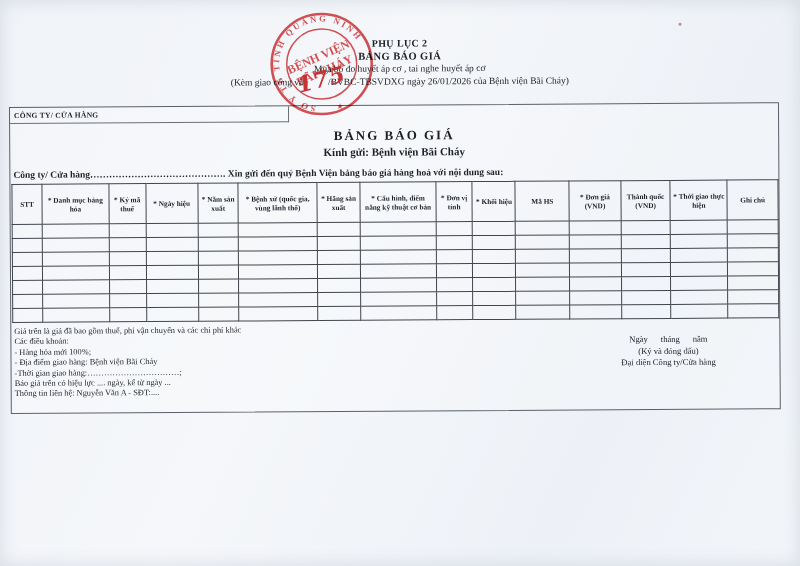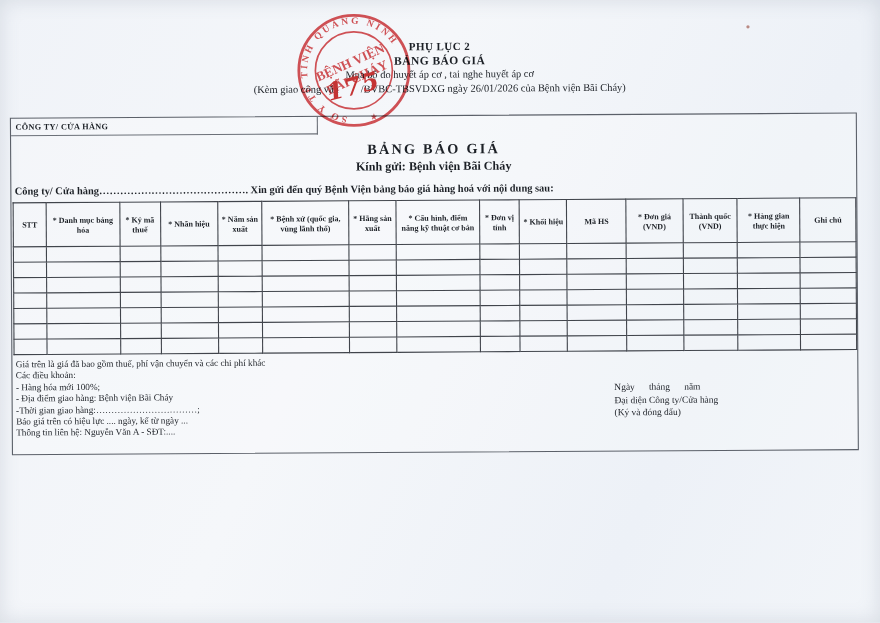--- a/index.html
+++ b/index.html
@@ -54,22 +54,22 @@
   .quote th, .quote td { border:1px solid #41454c; }
   .quote th {
     height:40px; padding:1px 2px; vertical-align:middle; text-align:center;
     font-size:7.3px; font-weight:bold; line-height:9px;
   }
   .quote td { height:14px; }
 
   
   .terms { margin:4px 0 0 3px; font-size:8.4px; line-height:10.4px; }
   .signature {
-    position:absolute; left:547px; top:242px; width:220px;
-    text-align:left; font-size:8.6px; line-height:11.5px;
+    position:absolute; left:547px; top:230px; width:220px;
+    text-align:center; font-size:8.6px; line-height:11.5px;
   }
   .sig-date { white-space:pre; }
 </style>
 </head>
 <body>
 
 <div class="page">
   <div class="doc">
 
     <div class="doc-header">
@@ -118,31 +118,31 @@
             <col style="width: 6.7%;">
             <col style="width: 6.5%;">
             <col style="width: 7.4%;">
             <col style="width: 6.6%;">
           </colgroup>
         <thead>
             <tr id="quote-head-row">
               <th>STT</th>
               <th>* Danh mục bảng hóa</th>
               <th>* Ký mã thuế</th>
-              <th>* Nhãn hiệu</th>
+              <th>* Ngày hiệu</th>
               <th>* Năm sản xuất</th>
               <th>* Bệnh xứ (quốc gia, vùng lãnh thổ)</th>
               <th>* Hãng sản xuất</th>
               <th>* Cấu hình, điểm năng kỹ thuật cơ bản</th>
               <th>* Đơn vị tính</th>
               <th>* Khối hiệu</th>
               <th>Mã HS</th>
               <th>* Đơn giá (VND)</th>
               <th>Thành quốc (VND)</th>
-              <th>* Hàng gian thực hiện</th>
+              <th>* Thời giao thực hiện</th>
               <th>Ghi chú</th>
             </tr>
           </thead>
         <tbody id="quote-body">
             <tr>
               <td></td>
               <td></td>
               <td></td>
               <td></td>
               <td></td>
@@ -267,19 +267,19 @@
           <div>Các điều khoản:</div>
           <div>- Hàng hóa mới 100%;</div>
           <div>- Địa điểm giao hàng: Bệnh viện Bãi Cháy</div>
           <div>-Thời gian giao hàng:……………………………;</div>
           <div>Báo giá trên có hiệu lực .... ngày, kể từ ngày ...</div>
           <div>Thông tin liên hệ: Nguyễn Văn A - SĐT:....</div>
         </div>
 
       <div class="signature">
         <div class="sig-date">Ngày      tháng      năm</div>
+        <div>(Ký và đóng dấu)</div>
         <div>Đại diện Công ty/Cửa hàng</div>
-        <div>(Ký và đóng dấu)</div>
       </div>
     </div>
 
   </div>
 </div>
 
 </body></html>

